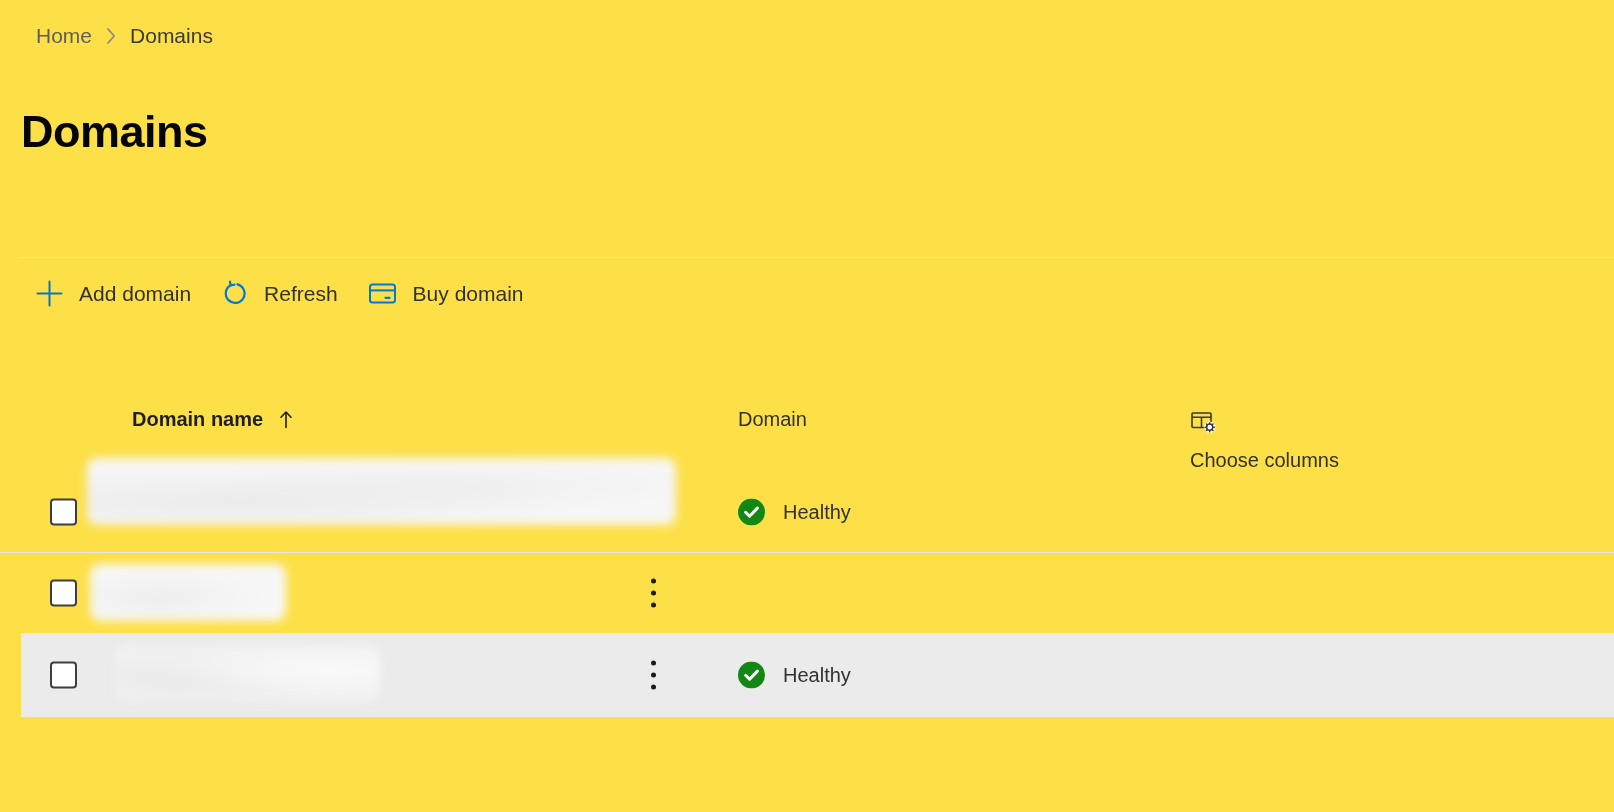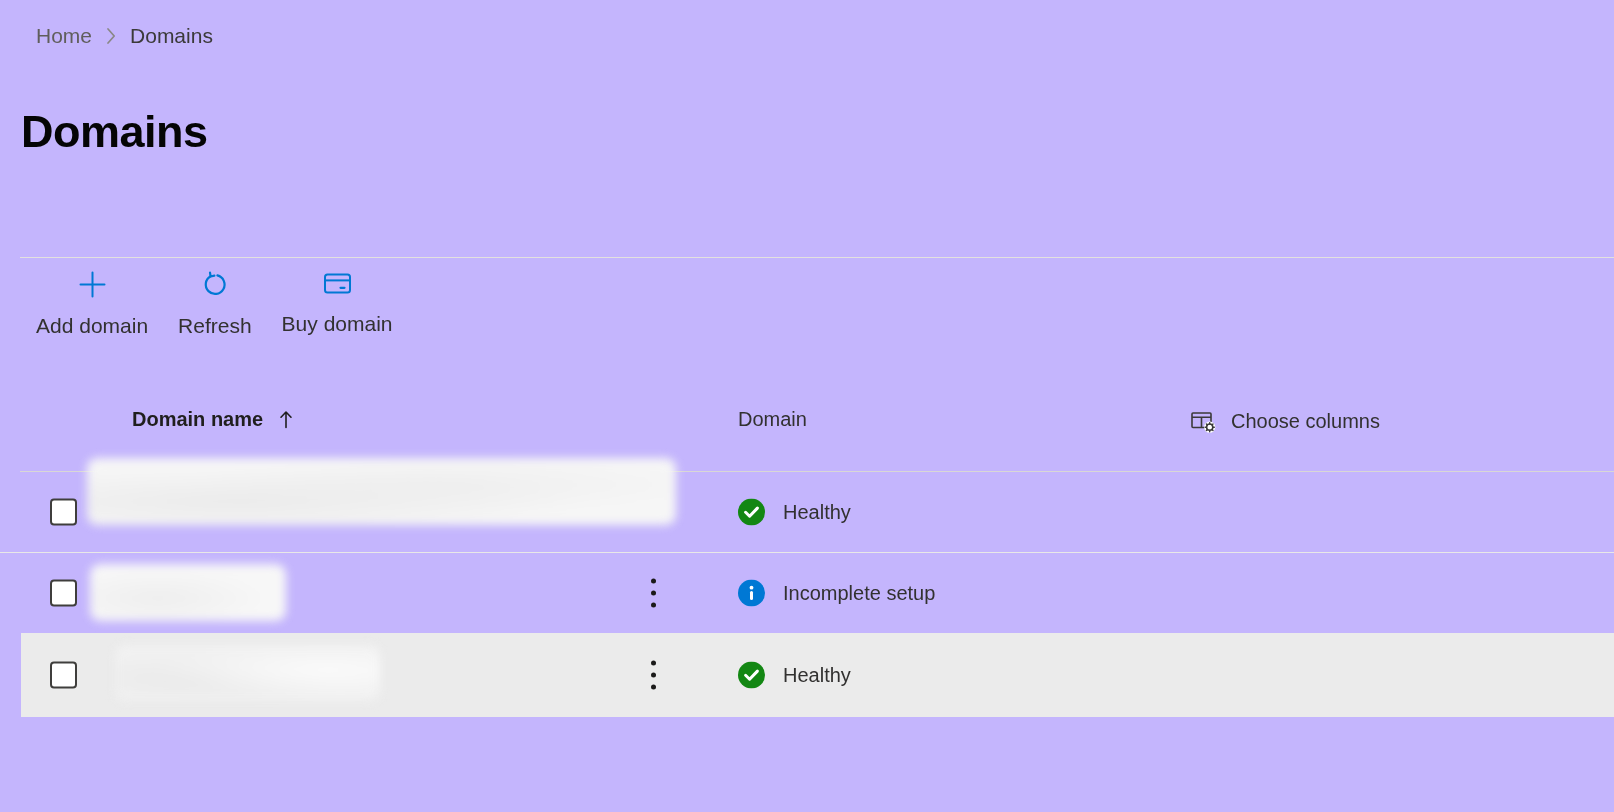--- a/index.html
+++ b/index.html
@@ -1,41 +1,41 @@
 <!DOCTYPE html>
 <html><head>
 <meta charset="utf-8">
 <style>
   * { margin:0; padding:0; box-sizing:border-box; }
   html,body { background:#fff; }
   .page {
-    position:relative; width:1614px; height:812px; background:#c4b5fd; overflow:hidden;
+    position:relative; width:1614px; height:812px; background:#fde047; overflow:hidden;
     font-family:"Liberation Sans","DejaVu Sans",sans-serif; color:#323130;
   }
 
   
   .breadcrumb { position:absolute; left:36px; top:24px; display:flex; align-items:center; gap:13px; font-size:21px; }
   .crumb-home { color:#605e5c; cursor:pointer; }
   .crumb-sep { display:flex; align-items:center; }
   .crumb-current { color:#3b3a39; }
 
   
   .page-title { position:absolute; left:21px; top:106px; font-size:45px; font-weight:700; color:#050505; letter-spacing:-0.5px; }
 
   
   .toolbar-divider { position:absolute; left:20px; right:0; top:257px; height:1px; background:#e3e1df; }
   .toolbar { position:absolute; left:21px; top:271px; height:45px; display:flex; align-items:center; }
-  .tb-btn { display:flex; align-items:center; gap:16px; padding:0 15px; height:45px; cursor:pointer;flex-direction:column; }
+  .tb-btn { display:flex; align-items:center; gap:16px; padding:0 15px; height:45px; cursor:pointer; }
   .tb-btn .lbl { font-size:21px; color:#323130; white-space:nowrap; }
 
   
   .thead-cell { position:absolute; top:408px; font-size:20px; color:#323130; }
   .col-domain { left:132px; font-weight:700; color:#201f1e; display:flex; align-items:center; gap:16px; cursor:pointer; }
   .col-status { left:738px; cursor:pointer; }
-  .choose-cols { left:1190px; display:flex; align-items:center; gap:14px; cursor:pointer; }
+  .choose-cols { left:1190px; display:flex; align-items:flex-start; gap:14px; cursor:pointer;flex-direction:column; }
   .thead-border { position:absolute; left:20px; right:0; top:471px; height:1px; background:#d9d7d5; }
 
   
   .row { position:absolute; left:0; right:0; }
   .row-0 { top:472px; height:80px; }
   .row-1 { top:552px; height:80px; border-top:1px solid #e9e8e7; }
   .row-2 { top:633px; height:84px; }
   .row-2 .row-bg { position:absolute; left:21px; right:0; top:0; bottom:0; background:#ebebeb; }
 
   .checkbox { position:absolute; left:50px; top:50%; transform:translateY(-50%); width:27px; height:27px;
@@ -146,28 +146,20 @@
   </div>
 
   <div class="row row-1">
     <div class="redacted r1"></div>
     <div class="checkbox"></div>
     <div class="kebab">
         <i></i>
         <i></i>
         <i></i>
       </div>
-    <div class="status">
-      <svg class="status-icon" viewBox="0 0 27 27">
-        <circle cx="13.5" cy="13.5" r="13.5" fill="#0078d4"></circle>
-        <circle cx="13.5" cy="8.2" r="1.9" fill="#ffffff"></circle>
-        <rect x="12" y="11.6" width="3" height="9" rx="1.5" fill="#ffffff"></rect>
-      </svg>
-      <span class="status-label">Incomplete setup</span>
-    </div>
   </div>
 
   <div class="row row-2">
     <div class="row-bg"></div>
     <div class="redacted r2"></div>
     <div class="checkbox"></div>
     <div class="kebab">
         <i></i>
         <i></i>
         <i></i>

